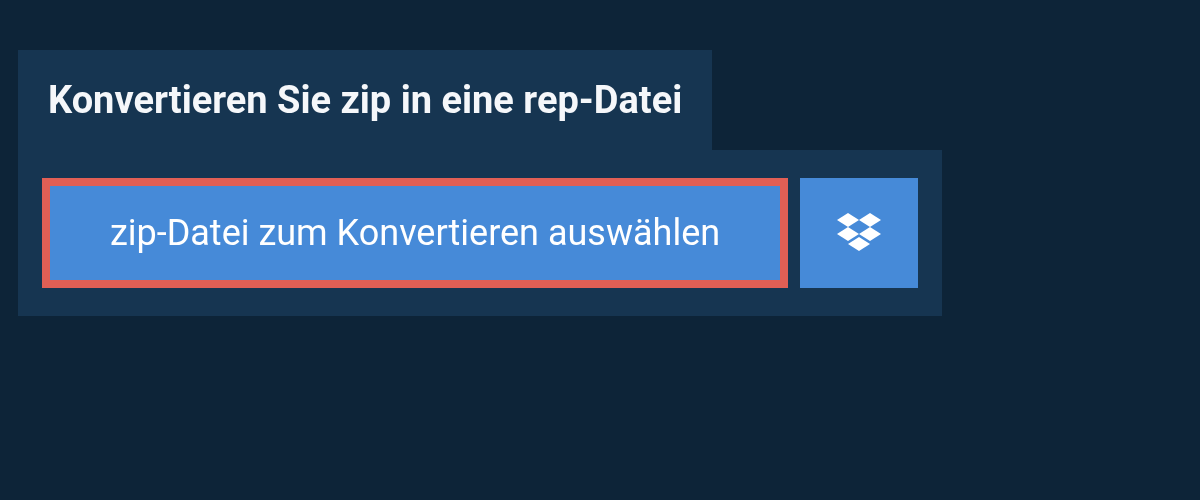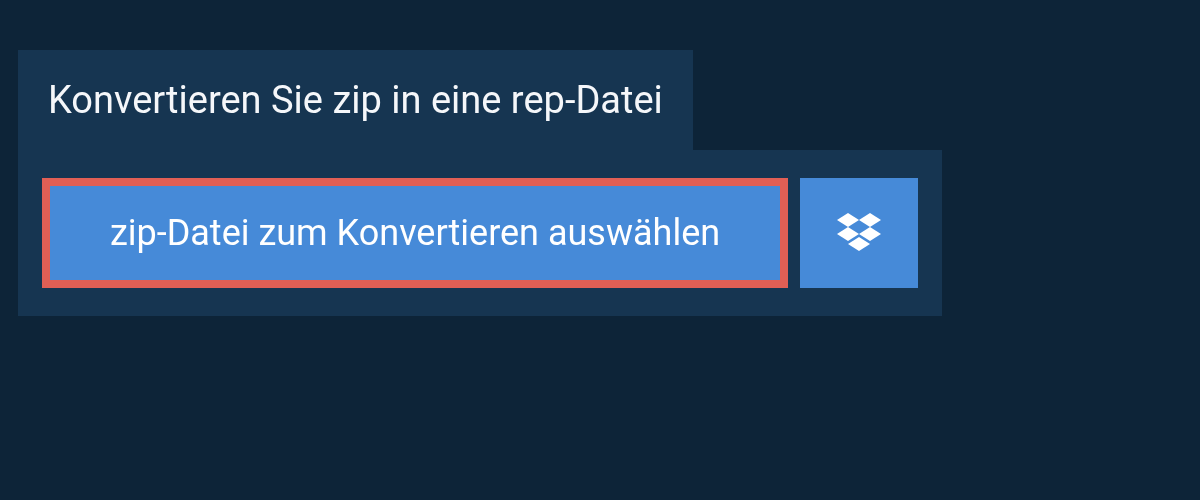--- a/index.html
+++ b/index.html
@@ -17,21 +17,21 @@
     .header-bar {
       background-color: #163551;
       padding: 28px 30px;
       display: inline-block;
       margin-top: 50px;
       margin-left: 18px;
     }
     .header-title {
       color: #f5f7fa;
       font-size: 38px;
-      font-weight: 400;
+      font-weight: 700;
     }
     .panel {
       background-color: #163551;
       margin-left: 18px;
       margin-top: 0;
       padding: 28px 24px;
       width: 924px;
     }
     .button-row {
       display: flex;

